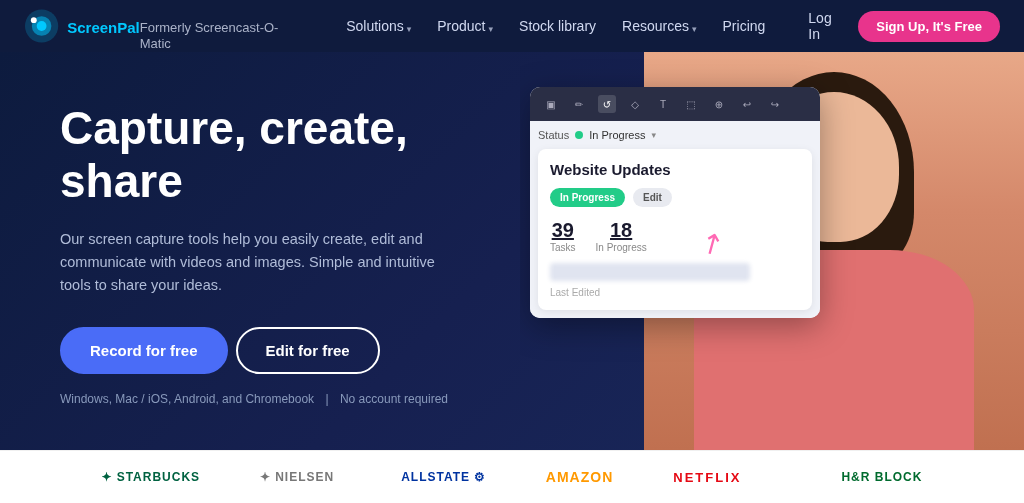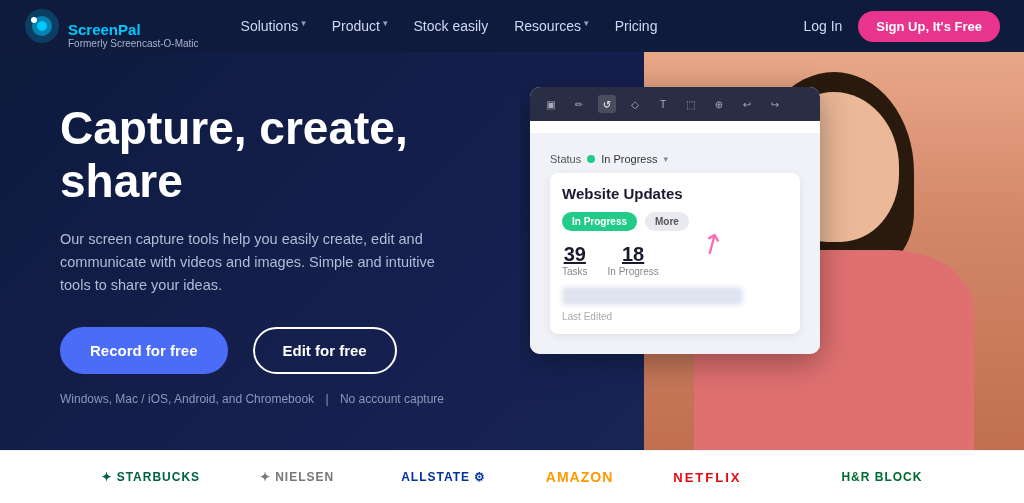--- a/index.html
+++ b/index.html
@@ -20,48 +20,48 @@
       align-items: center;
       gap: 8px;
       margin-right: 32px;
     }
     .logo-icon {
       width: 36px;
       height: 36px;
     }
     .logo-text-wrap {
       display: flex;
-      flex-direction: column;
+      flex-direction: row;
       margin-top: 20px;
     }
     .logo-brand {
       font-size: 15px;
       font-weight: 700;
       color: #00c8ff;
       line-height: 1.1;
     }
     .logo-sub {
-      font-size: 10px;
+      font-size: 13px;
       color: #aab2c8;
       line-height: 1.2;
     }
     .nav-links {
       display: flex;
       align-items: center;
       gap: 6px;
       flex: 1;
     }
     .nav-link {
       color: #d0d8f0;
       font-size: 14px;
       padding: 6px 10px;
       cursor: pointer;
       border-radius: 4px;
       display: flex;
-      align-items: flex-start;
+      align-items: flex-end;
       gap: 3px;
       white-space: nowrap;
     }
     .nav-link .chevron {
       font-size: 9px;
       opacity: 0.7;
     }
     .nav-actions {
       display: flex;
       align-items: center;
@@ -110,21 +110,21 @@
     }
     .hero-desc {
       font-size: 14.5px;
       color: #b0bcd8;
       line-height: 1.6;
       margin-bottom: 30px;
       max-width: 380px;
     }
     .hero-buttons {
       display: flex;
-      gap: 25px;
+      gap: 8px;
       margin-bottom: 18px;
     }
     .btn-record {
       background: #4a6cf7;
       color: #fff;
       font-size: 15px;
       font-weight: 600;
       padding: 13px 28px;
       border-radius: 30px;
       cursor: pointer;
@@ -257,22 +257,21 @@
       font-size: 10px;
       color: #aab;
       cursor: pointer;
     }
     .mockup-tool-icon.active {
       background: rgba(255,255,255,0.15);
       color: #fff;
     }
     .mockup-content {
       background: #f0f2f8;
-      padding: 20px;
-      margin-top: 12px;
+      padding: 8px;
     }
     .mockup-status-bar {
       display: flex;
       align-items: center;
       gap: 6px;
       margin-bottom: 8px;
       font-size: 11px;
       color: #555;
     }
     .status-dot {
@@ -395,21 +394,21 @@
   <div class="nav-links">
     <div class="nav-link">
       <span>Solutions</span>
       <span class="chevron">▾</span>
     </div>
     <div class="nav-link">
       <span>Product</span>
       <span class="chevron">▾</span>
     </div>
     <div class="nav-link">
-      <span>Stock easily</span>
+      <span>Stock library</span>
     </div>
     <div class="nav-link">
       <span>Resources</span>
       <span class="chevron">▾</span>
     </div>
     <div class="nav-link">
       <span>Pricing</span>
     </div>
   </div>
   <div class="nav-actions">
@@ -427,21 +426,21 @@
   <div class="hero-left">
     <h1 class="hero-title">Capture, create, share</h1>
     <p class="hero-desc">Our screen capture tools help you easily create, edit and communicate with videos and images. Simple and intuitive tools to share your ideas.</p>
     <div class="hero-buttons">
       <button class="btn-record">Record for free</button>
       <button class="btn-edit">Edit for free</button>
     </div>
     <div class="hero-note">
       <span>Windows, Mac / iOS, Android, and Chromebook</span>
       <span class="separator">|</span>
-      <span>No account capture</span>
+      <span>No account required</span>
     </div>
   </div>
 
   <div class="hero-right">
 
     <div class="person-placeholder">
       <div class="person-body">
         <div class="person-hair"></div>
         <div class="person-face"></div>
         <div class="person-sweater"></div>
@@ -464,21 +463,21 @@
         <div class="mockup-status-bar">
           <span>Status</span>
           <div class="status-dot"></div>
           <span class="status-text">In Progress</span>
           <span class="status-chevron">▾</span>
         </div>
         <div class="mockup-card">
           <div class="card-title">Website Updates</div>
           <div class="card-tags">
             <span class="tag-green">In Progress</span>
-            <span class="tag-gray">More</span>
+            <span class="tag-gray">Edit</span>
           </div>
           <div class="card-stats">
             <div class="stat-item">
               <div class="stat-num">39</div>
               <div class="stat-label">Tasks</div>
             </div>
             <div class="stat-item">
               <div class="stat-num">18</div>
               <div class="stat-label">In Progress</div>
             </div>

